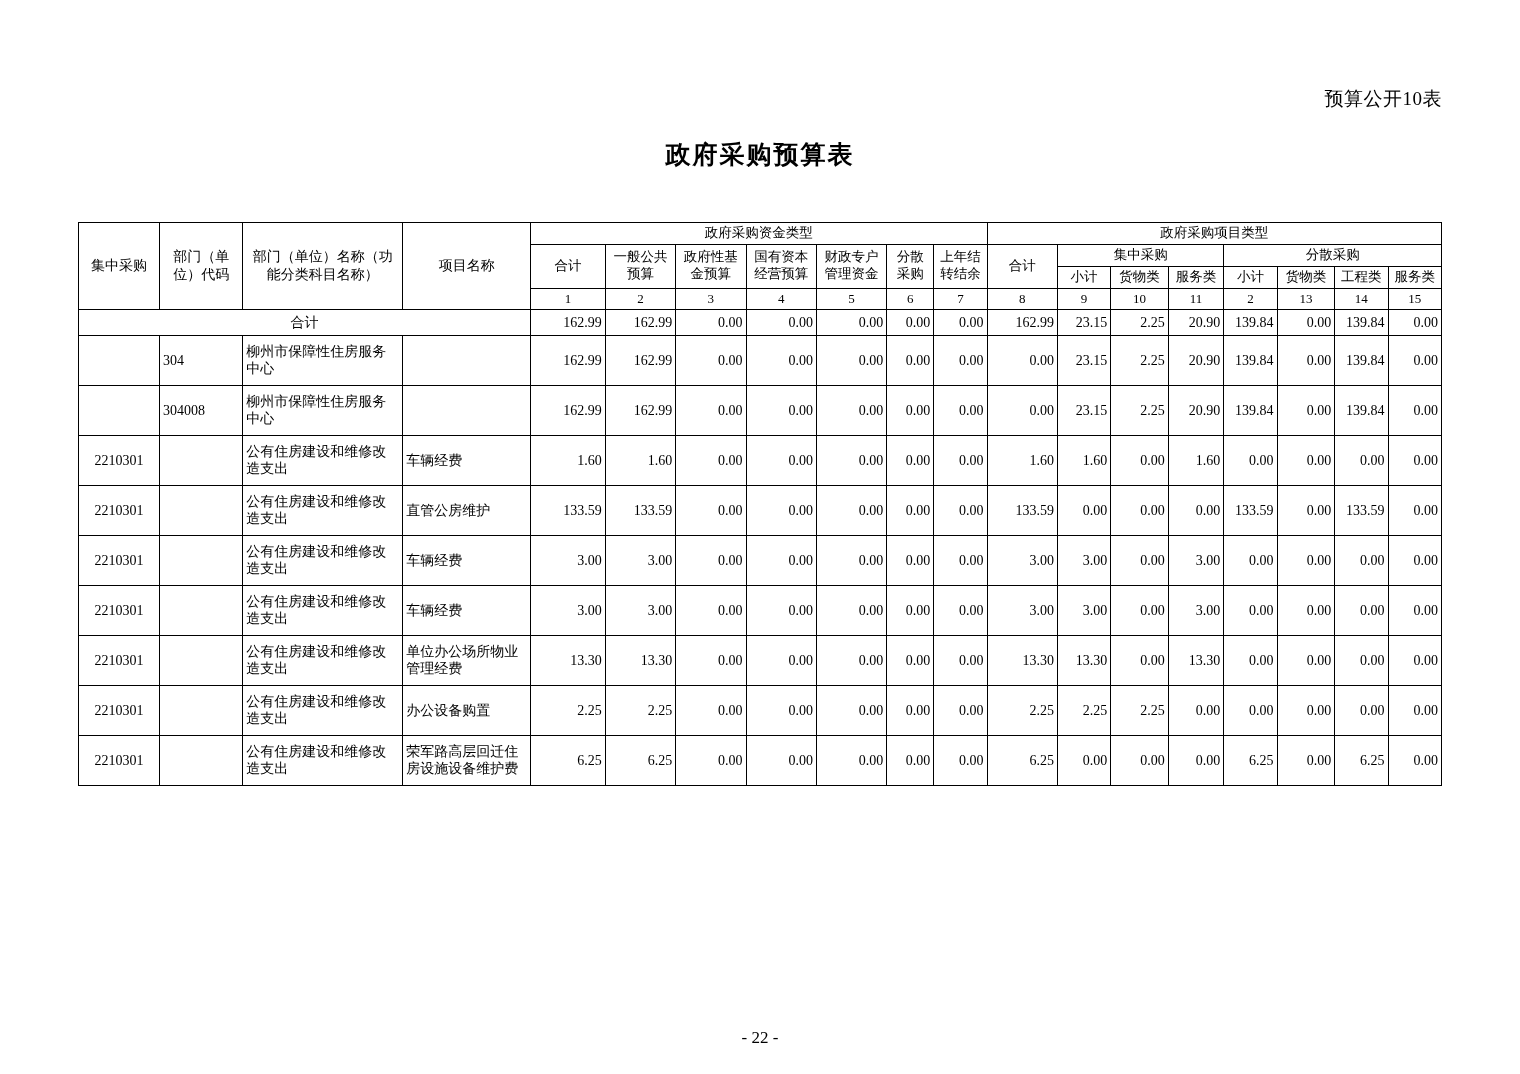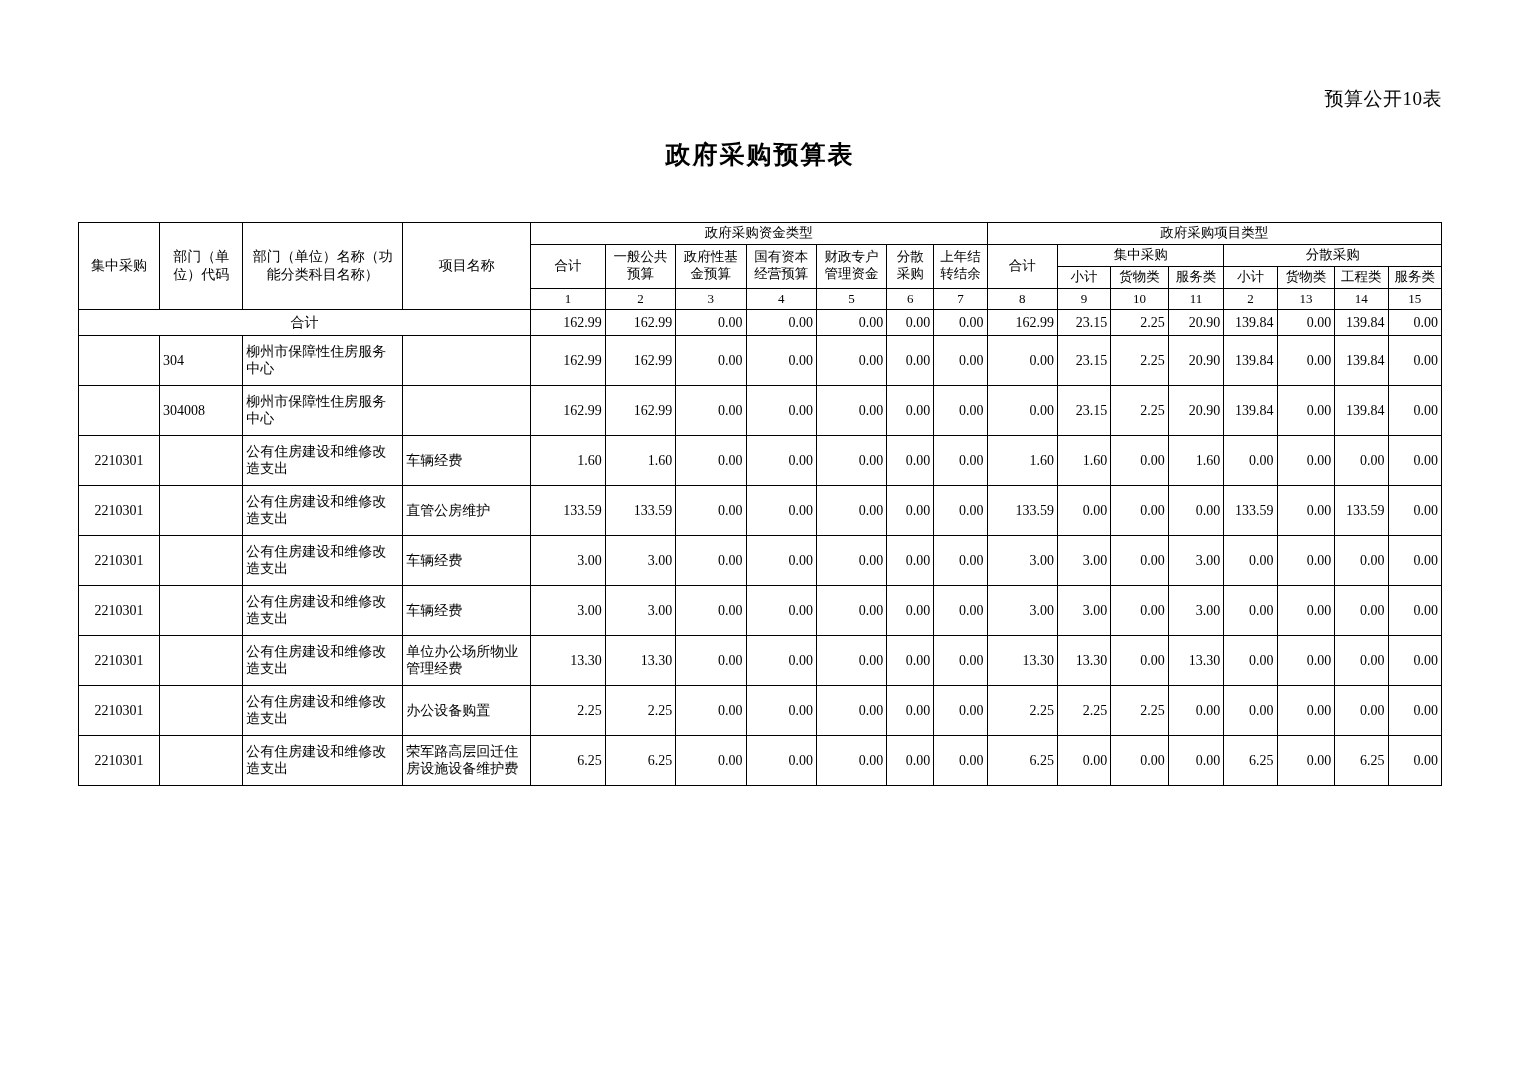--- a/index.html
+++ b/index.html
@@ -412,14 +412,15 @@
           <td class="num">0.00</td>
           <td class="num">0.00</td>
           <td class="num">6.25</td>
           <td class="num">0.00</td>
           <td class="num">6.25</td>
           <td class="num">0.00</td>
         </tr>
       </tbody>
   </table>
 
+  <div class="footer">- 22 -</div>
 
 </div>
 
 </body></html>

